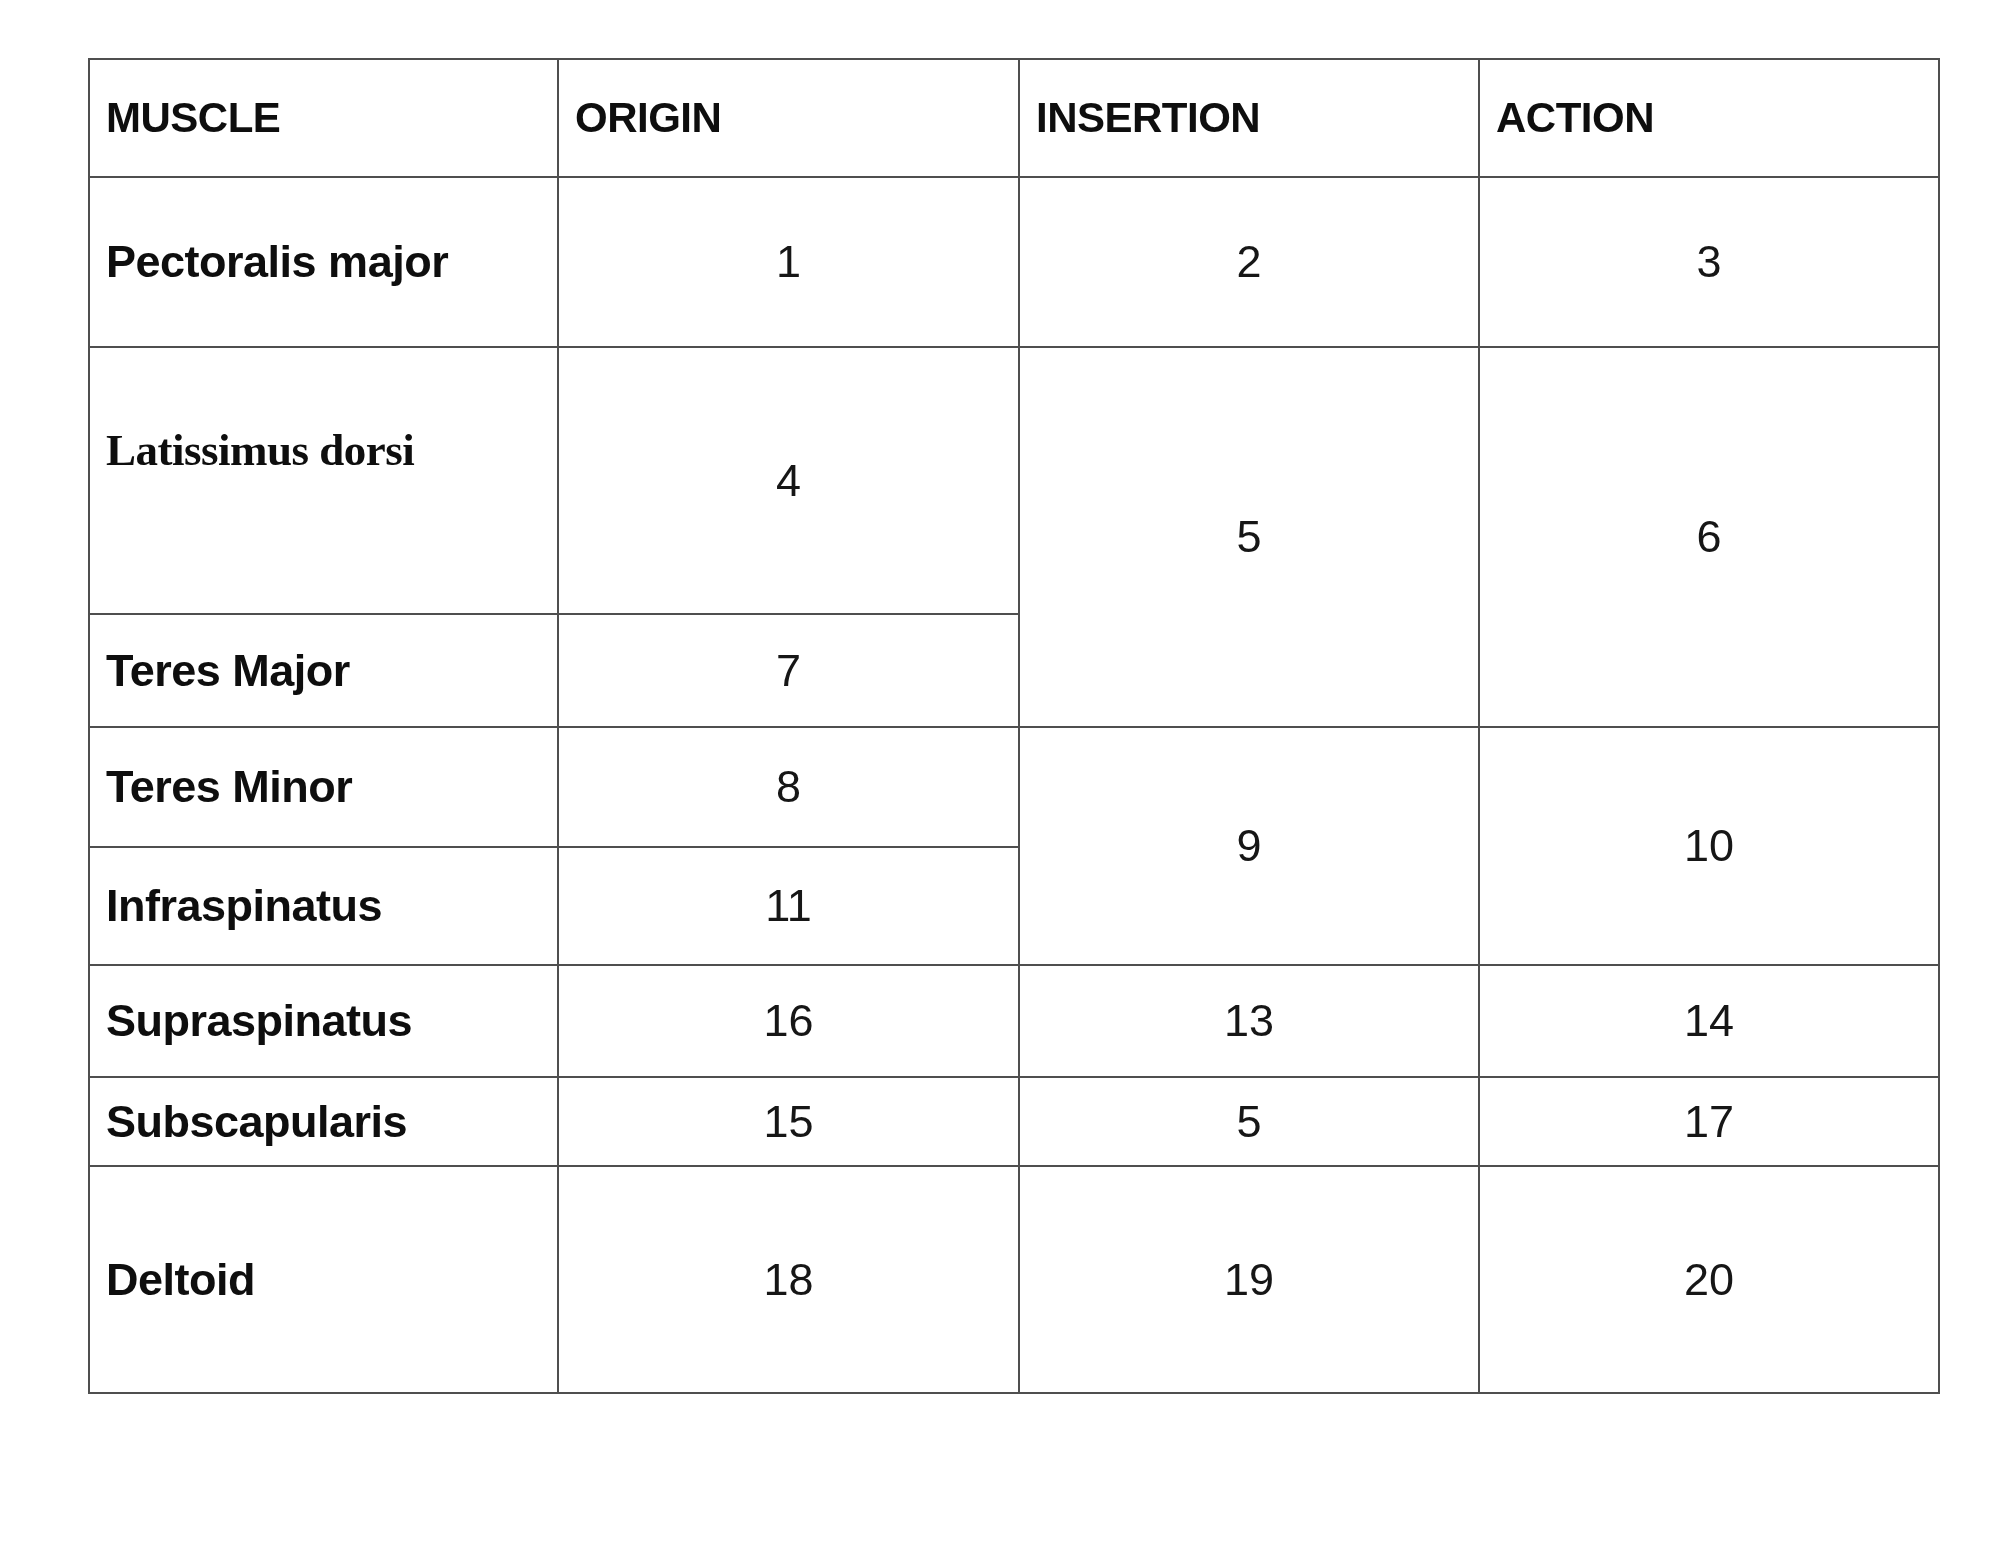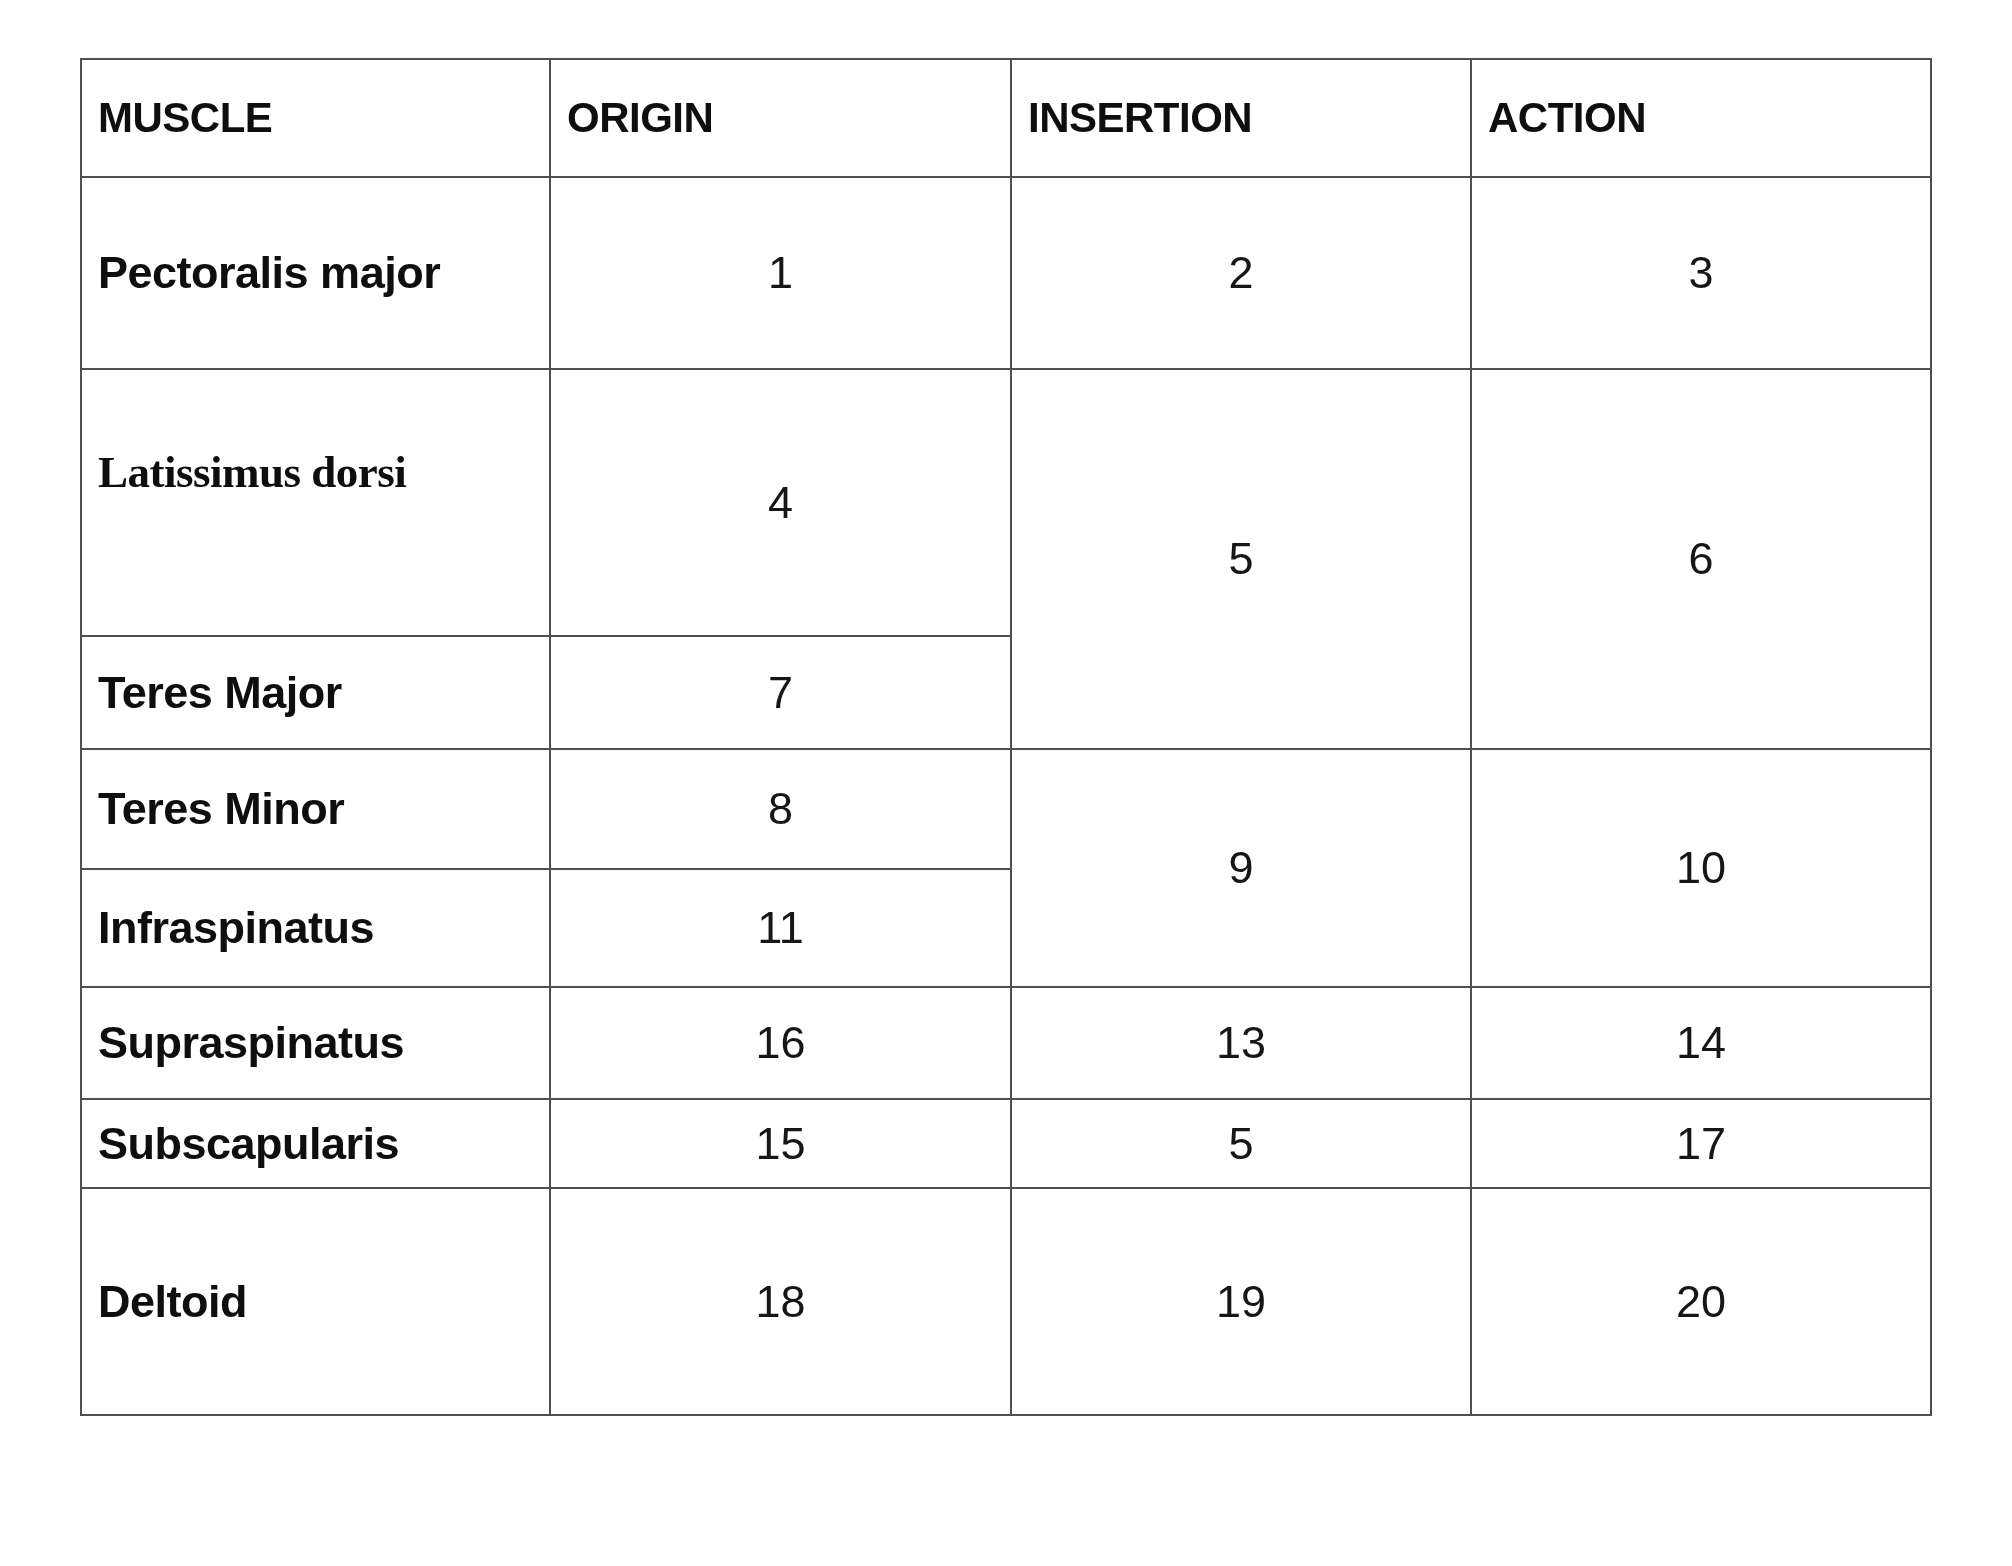--- a/index.html
+++ b/index.html
@@ -10,21 +10,21 @@
   .canvas {
     position: relative;
     width: 2012px;
     height: 1566px;
     background: #ffffff;
     font-family: "Liberation Sans", "DejaVu Sans", sans-serif;
     color: #111111;
   }
   table.muscle-table {
     position: absolute;
-    left: 80px;
+    left: 88px;
     top: 58px;
     width: 1850px;
     border-collapse: collapse;
     table-layout: fixed;
   }
   .muscle-table col.c-muscle    { width: 469px; }
   .muscle-table col.c-origin    { width: 461px; }
   .muscle-table col.c-insertion { width: 460px; }
   .muscle-table col.c-action    { width: 460px; }
 
@@ -32,21 +32,21 @@
   .muscle-table td {
     border: 2px solid #4f4f4f;
     background: #ffffff;
     vertical-align: middle;
     padding: 0;
     overflow: hidden;
   }
 
   
   tr.r-header        { height: 118px; }
-  tr.r-pectoralis    { height: 192px; }
+  tr.r-pectoralis    { height: 170px; }
   tr.r-latissimus    { height: 267px; }
   tr.r-teresmajor    { height: 113px; }
   tr.r-teresminor    { height: 120px; margin-top: 22px; }
   tr.r-infraspinatus { height: 118px; }
   tr.r-supraspinatus { height: 112px; border-radius: 28px; }
   tr.r-subscapularis { height: 89px; }
   tr.r-deltoid       { height: 227px; margin-left: 40px; }
 
   .muscle-table th {
     font-size: 42px;

